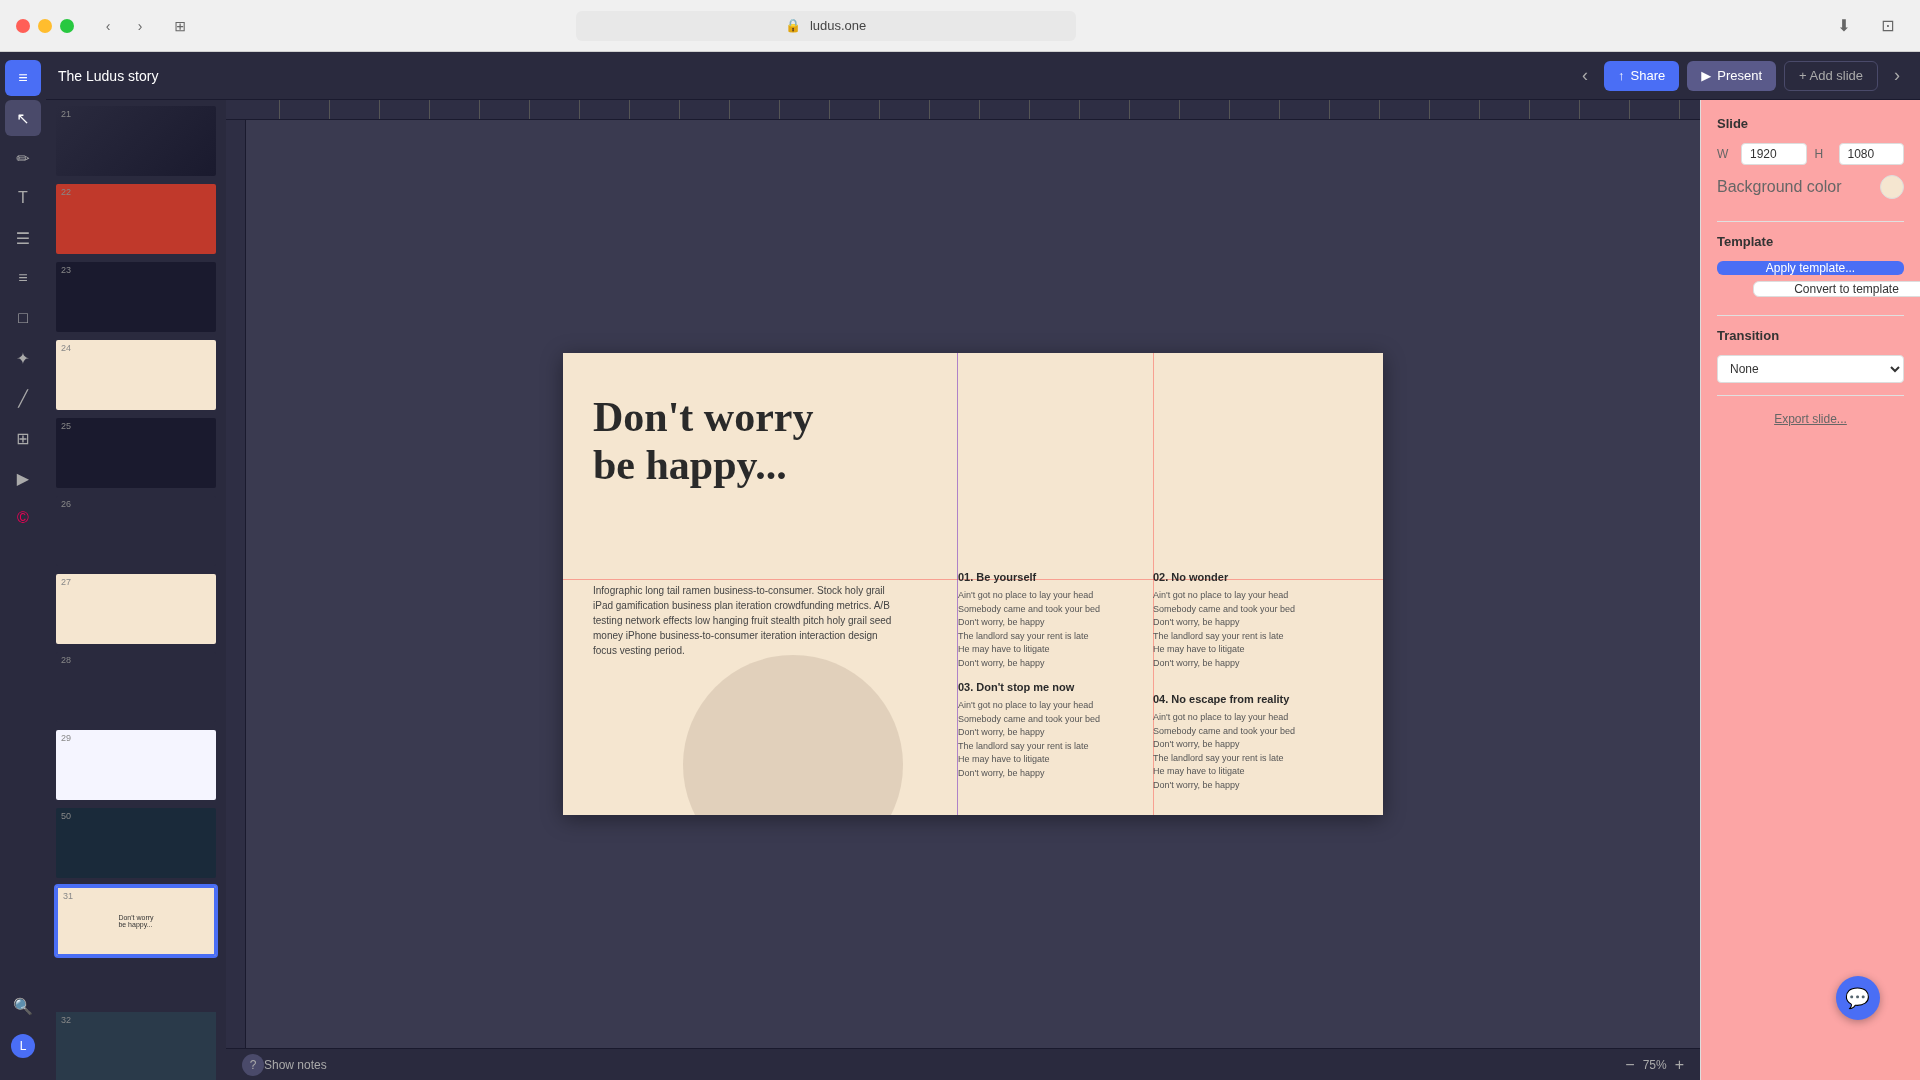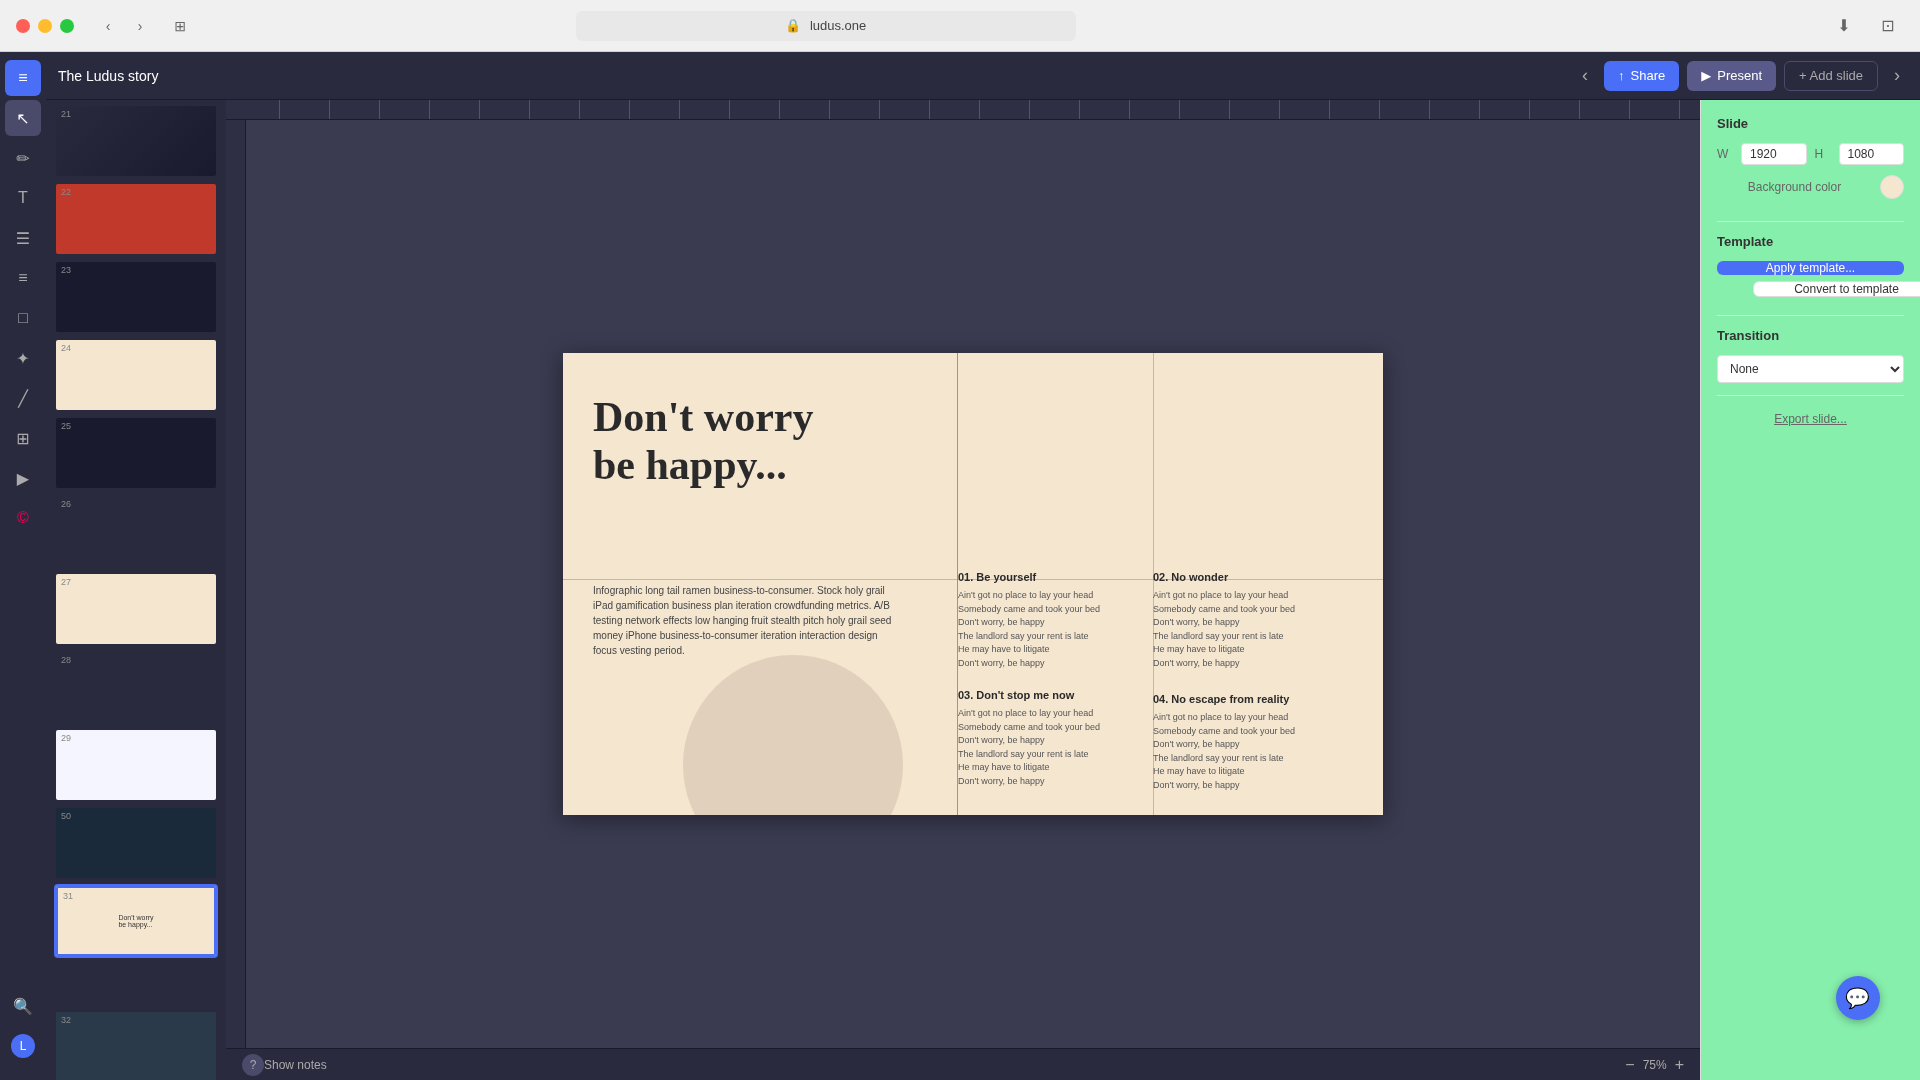--- a/index.html
+++ b/index.html
@@ -407,21 +407,21 @@
       font-size: 12px;
       cursor: pointer;
       display: flex;
       align-items: center;
       justify-content: center;
     }
 
     
     .right-panel {
       width: 220px;
-      background: #86efac;
+      background: #fca5a5;
       border-left: 1px solid #ddd;
       display: flex;
       flex-direction: column;
       flex-shrink: 0;
       padding: 16px;
       overflow-y: auto;
     }
     .panel-section-title {
       font-size: 13px;
       font-weight: 600;
@@ -726,21 +726,21 @@
                 <div class="col-body">
                   Ain't got no place to lay your head<br>
                   Somebody came and took your bed<br>
                   Don't worry, be happy<br>
                   The landlord say your rent is late<br>
                   He may have to litigate<br>
                   Don't worry, be happy
                 </div>
               </div>
 
-              <div class="slide-col-section" style="left: 395px; width: 183px; top: 336px;">
+              <div class="slide-col-section" style="left: 395px; width: 183px; top: 328px;">
                 <div class="col-title">03. Don't stop me now</div>
                 <div class="col-body">
                   Ain't got no place to lay your head<br>
                   Somebody came and took your bed<br>
                   Don't worry, be happy<br>
                   The landlord say your rent is late<br>
                   He may have to litigate<br>
                   Don't worry, be happy
                 </div>
               </div>
@@ -775,21 +775,21 @@
         <div class="panel-section-title">Slide</div>
 
         <div class="panel-row">
           <span class="panel-label">W</span>
           <span class="panel-value">1920</span>
           <span class="panel-label">H</span>
           <span class="panel-value">1080</span>
         </div>
 
         <div class="panel-row">
-          <span style="font-size:12px;color:#666;flex:1;text-align:center;">Background color</span>
+          <span style="font-size:16px;color:#666;flex:1;">Background color</span>
           <div class="color-swatch"></div>
         </div>
 
         <div class="panel-divider"></div>
 
         <div class="panel-section-title">Template</div>
         <button class="panel-btn primary">Apply template...</button>
         <button class="panel-btn secondary">Convert to template</button>
 
         <div class="panel-divider"></div>

